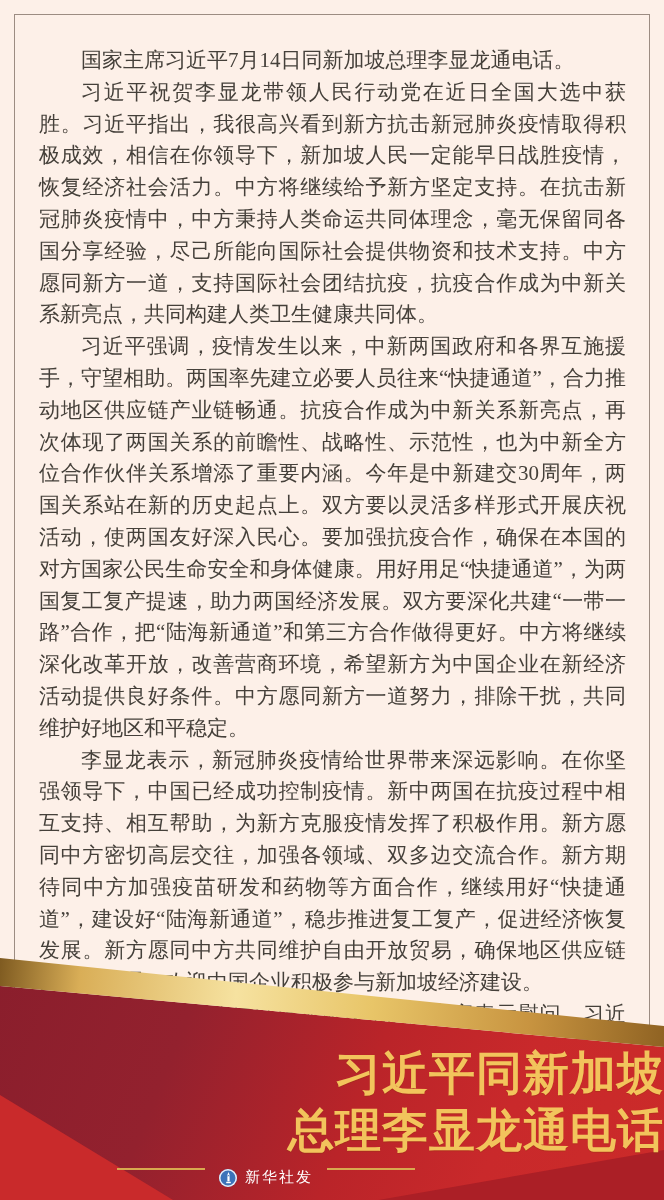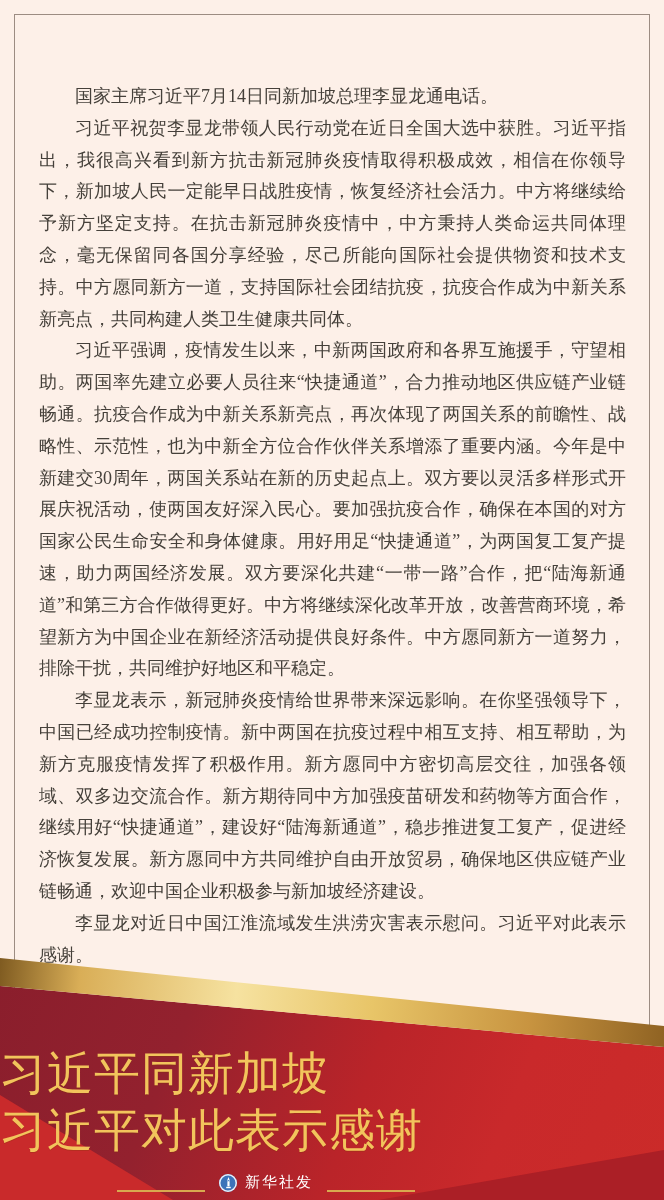--- a/index.html
+++ b/index.html
@@ -13,24 +13,23 @@
   
   .frame{
     position:absolute;left:14px;top:14px;
     width:634px;height:1024px;
     border:1px solid #9c8c82;
     pointer-events:none;
   }
   
   .article{
     position:absolute;left:39px;top:45px;width:587px;
-    font-size:18px;line-height:31.8px;
+    font-size:21px;line-height:31.8px;
     color:#45403a;
     text-align:justify;
-    margin-top:36px;
   }
   .article p{margin:0;text-indent:2em;}
   
   .banner{
     position:absolute;left:0;top:950px;width:664px;height:250px;
     overflow:hidden;
   }
   .banner .layer{position:absolute;left:0;top:0;width:100%;height:100%;}
   .gold-stripe{
     clip-path:polygon(0 8px,100% 76px,100% 97px,0 36px);
@@ -43,30 +42,30 @@
   .red-bright-triangle{
     clip-path:polygon(0 145px,173px 250px,0 250px);
     background:#c92a2b;
   }
   .red-dark-triangle{
     clip-path:polygon(57% 100%,100% 80%,100% 100%);
     background:#ab1f26;
   }
   .banner-title{
     position:absolute;left:0;top:95px;width:100%;
-    text-align:left;
-    font-weight:normal;
+    text-align:right;
+    font-weight:bold;
     font-size:46px;line-height:57px;
     color:#f2c45c;
     text-shadow:0 1px 0 rgba(120,60,0,0.25);
     letter-spacing:1px;
   }
   .credit-row{
     position:absolute;left:0;top:1168px;width:532px;height:24px;
-    display:flex;align-items:flex-end;justify-content:center;
+    display:flex;align-items:flex-start;justify-content:center;
     gap:14px;
   }
   .credit-line{width:88px;height:2px;background:#d8a94f;}
   .credit-center{display:flex;align-items:center;gap:8px;}
   .credit-logo{
     width:18px;height:18px;border-radius:50%;
     background:#3c73b9;
     display:flex;align-items:center;justify-content:center;
     box-shadow:0 0 0 1.5px #e8eef7 inset;
   }
@@ -91,21 +90,21 @@
   </div>
 
   <div class="banner">
     <div class="layer red-band"></div>
     <div class="layer red-bright-triangle"></div>
     <div class="layer red-dark-triangle"></div>
     <div class="layer gold-stripe"></div>
 
     <div class="banner-title">
       <div>习近平同新加坡</div>
-      <div>习近平对此表示感谢</div>
+      <div>总理李显龙通电话</div>
     </div>
   </div>
 
   <div class="credit-row">
     <div class="credit-line"></div>
     <div class="credit-center">
       <span class="credit-logo">
         <svg width="11" height="12" viewBox="0 0 11 12">
           <path d="M5.5 0 L7 4 L5.5 3 L4 4 Z" fill="#ffffff"></path>
           <rect x="4.4" y="4.2" width="2.2" height="5.2" fill="#ffffff"></rect>

